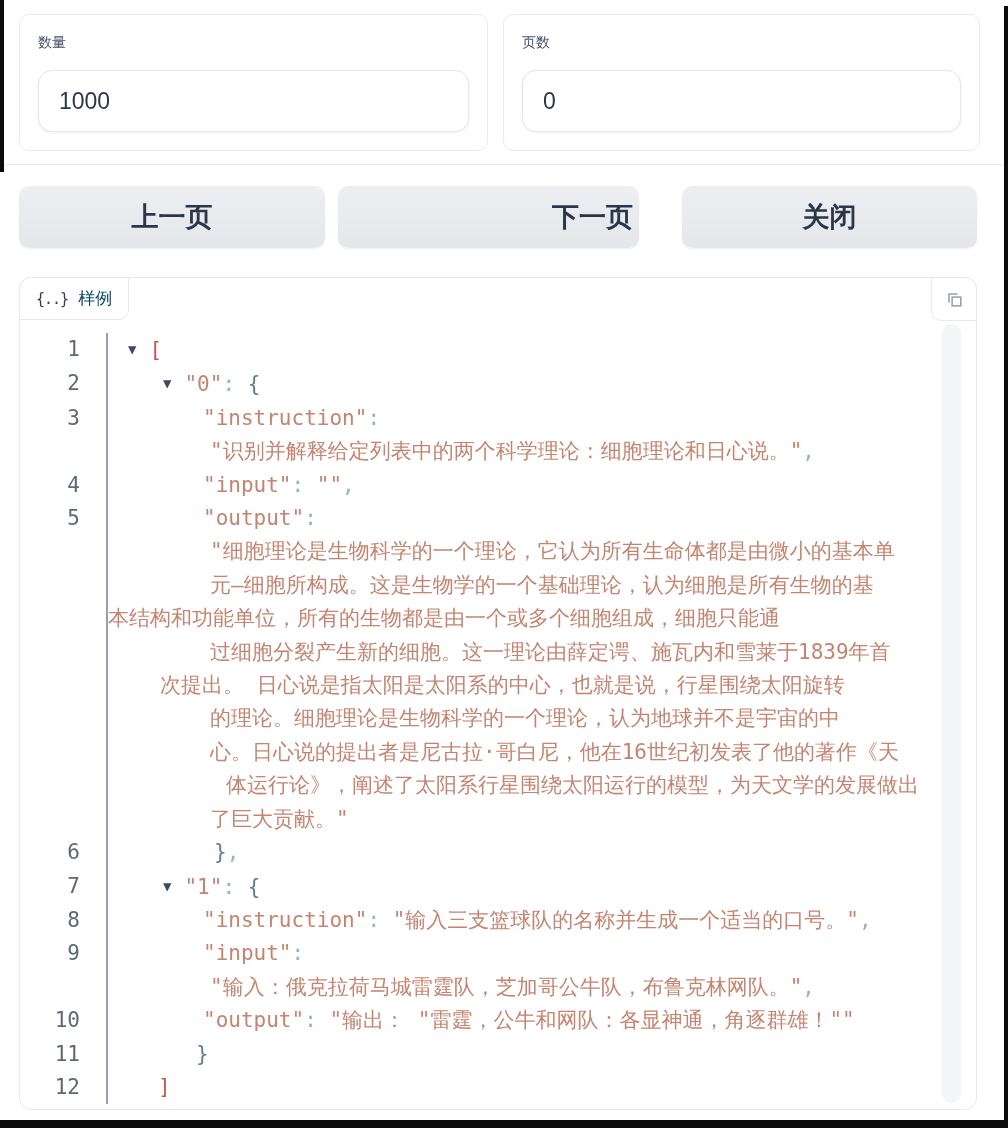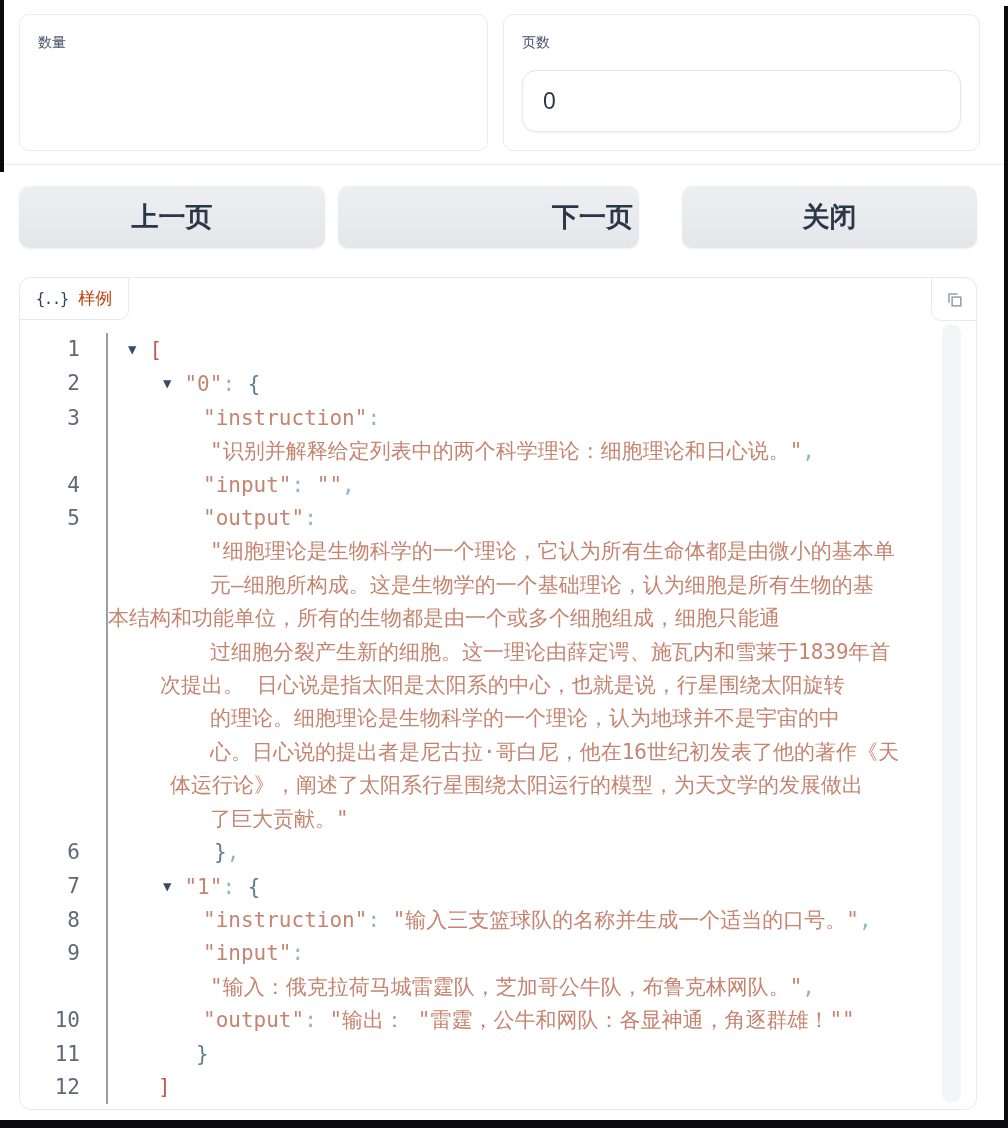--- a/index.html
+++ b/index.html
@@ -32,21 +32,21 @@
   .btn-next{left:338px;width:301px;text-align:right;}
   .btn-close{left:682px;width:295px;}
 
   
   .panel{position:absolute;left:19px;top:277px;width:958px;height:833px;background:#fff;
          border:1px solid #e7e9ec;border-radius:12px;box-sizing:border-box;}
   .tab-chip{position:absolute;left:-1px;top:-1px;height:43px;display:flex;align-items:center;gap:10px;
             padding:0 16px;background:#fff;border:1px solid #e7e9ec;box-sizing:border-box;
             border-top-left-radius:12px;border-bottom-right-radius:10px;}
   .tab-brace-icon{font-family:"DejaVu Sans Mono",monospace;font-size:15px;color:#2f3d54;letter-spacing:-1px;}
-  .tab-label{font-size:17px;color:#c2410c;}
+  .tab-label{font-size:17px;color:#0c4a6e;}
   .copy-chip{position:absolute;right:-1px;top:-1px;width:46px;height:44px;background:#fff;
              border:1px solid #e7e9ec;box-sizing:border-box;border-top-right-radius:12px;
              border-bottom-left-radius:10px;display:flex;align-items:center;justify-content:center;cursor:pointer;}
   .scroll-track{position:absolute;right:15px;top:46px;bottom:6px;width:19px;background:#f4f5f7;border-radius:10px;}
 
   .code-body{position:absolute;left:0;top:46px;right:40px;padding-top:9px;}
   .crow{display:flex;line-height:33.4px;font-family:"DejaVu Sans Mono","DejaVu Sans",monospace;
         font-size:21px;white-space:pre;}
   .ln{flex:0 0 86px;box-sizing:border-box;text-align:right;padding-right:26px;color:#5c6a77;}
   .codecell{flex:1;box-sizing:border-box;border-left:2px solid #93a0ac;white-space:pre;overflow:hidden;}
@@ -57,20 +57,21 @@
   .tk-arr{color:#c35b52;}
 </style>
 </head>
 <body>
 
 <div class="root">
 
   <div class="top-section">
     <div class="card card-quantity">
       <div class="field-label">数量</div>
+      <input class="field-input" type="text" value="1000" style="">
     </div>
     <div class="card card-pages">
       <div class="field-label">页数</div>
       <input class="field-input" type="text" value="0" style="">
     </div>
   </div>
 
   <button class="btn btn-prev">上一页</button>
   <button class="btn btn-next">下一页</button>
   <button class="btn btn-close">关闭</button>
@@ -94,21 +95,21 @@
         <div class="crow"><span class="ln"></span><span class="codecell" style="padding-left: 102px;"><span class="tk-str">"识别并解释给定列表中的两个科学理论：细胞理论和日心说。"</span><span class="tk-com">,</span></span></div>
         <div class="crow"><span class="ln">4</span><span class="codecell" style="padding-left: 95px;"><span class="tk-key">"input"</span><span class="tk-col">: </span><span class="tk-str">""</span><span class="tk-com">,</span></span></div>
         <div class="crow"><span class="ln">5</span><span class="codecell" style="padding-left: 95px;"><span class="tk-key">"output"</span><span class="tk-col">:</span></span></div>
         <div class="crow"><span class="ln"></span><span class="codecell" style="padding-left: 102px;"><span class="tk-str">"细胞理论是生物科学的一个理论，它认为所有生命体都是由微小的基本单</span></span></div>
         <div class="crow"><span class="ln"></span><span class="codecell" style="padding-left: 102px;"><span class="tk-str">元—细胞所构成。这是生物学的一个基础理论，认为细胞是所有生物的基</span></span></div>
         <div class="crow"><span class="ln"></span><span class="codecell" style=""><span class="tk-str">本结构和功能单位，所有的生物都是由一个或多个细胞组成，细胞只能通</span></span></div>
         <div class="crow"><span class="ln"></span><span class="codecell" style="padding-left: 102px;"><span class="tk-str">过细胞分裂产生新的细胞。这一理论由薛定谔、施瓦内和雪莱于1839年首</span></span></div>
         <div class="crow"><span class="ln"></span><span class="codecell" style="padding-left: 52px;"><span class="tk-str">次提出。 日心说是指太阳是太阳系的中心，也就是说，行星围绕太阳旋转</span></span></div>
         <div class="crow"><span class="ln"></span><span class="codecell" style="padding-left: 102px;"><span class="tk-str">的理论。细胞理论是生物科学的一个理论，认为地球并不是宇宙的中</span></span></div>
         <div class="crow"><span class="ln"></span><span class="codecell" style="padding-left: 102px;"><span class="tk-str">心。日心说的提出者是尼古拉·哥白尼，他在16世纪初发表了他的著作《天</span></span></div>
-        <div class="crow"><span class="ln"></span><span class="codecell" style="padding-left: 62px;"><span class="tk-str">体运行论》，阐述了太阳系行星围绕太阳运行的模型，为天文学的发展做出</span></span></div>
+        <div class="crow"><span class="ln"></span><span class="codecell" style="padding-left: 118px;"><span class="tk-str">体运行论》，阐述了太阳系行星围绕太阳运行的模型，为天文学的发展做出</span></span></div>
         <div class="crow"><span class="ln"></span><span class="codecell" style="padding-left: 102px;"><span class="tk-str">了巨大贡献。"</span></span></div>
         <div class="crow"><span class="ln">6</span><span class="codecell" style="padding-left: 106px;"><span class="tk-obj">}</span><span class="tk-com">,</span></span></div>
         <div class="crow"><span class="ln">7</span><span class="codecell" style="padding-left: 55px;"><span class="tri">▼</span><span class="tk-key">"1"</span><span class="tk-col">: </span><span class="tk-obj">{</span></span></div>
         <div class="crow"><span class="ln">8</span><span class="codecell" style="padding-left: 95px;"><span class="tk-key">"instruction"</span><span class="tk-col">: </span><span class="tk-str">"输入三支篮球队的名称并生成一个适当的口号。"</span><span class="tk-com">,</span></span></div>
         <div class="crow"><span class="ln">9</span><span class="codecell" style="padding-left: 95px;"><span class="tk-key">"input"</span><span class="tk-col">:</span></span></div>
         <div class="crow"><span class="ln"></span><span class="codecell" style="padding-left: 102px;"><span class="tk-str">"输入：俄克拉荷马城雷霆队，芝加哥公牛队，布鲁克林网队。"</span><span class="tk-com">,</span></span></div>
         <div class="crow"><span class="ln">10</span><span class="codecell" style="padding-left: 95px;"><span class="tk-key">"output"</span><span class="tk-col">: </span><span class="tk-str">"输出： "雷霆，公牛和网队：各显神通，角逐群雄！""</span></span></div>
         <div class="crow"><span class="ln">11</span><span class="codecell" style="padding-left: 88px;"><span class="tk-obj">}</span></span></div>
         <div class="crow"><span class="ln">12</span><span class="codecell" style="padding-left: 50px;"><span class="tk-arr">]</span></span></div>
       </div>

